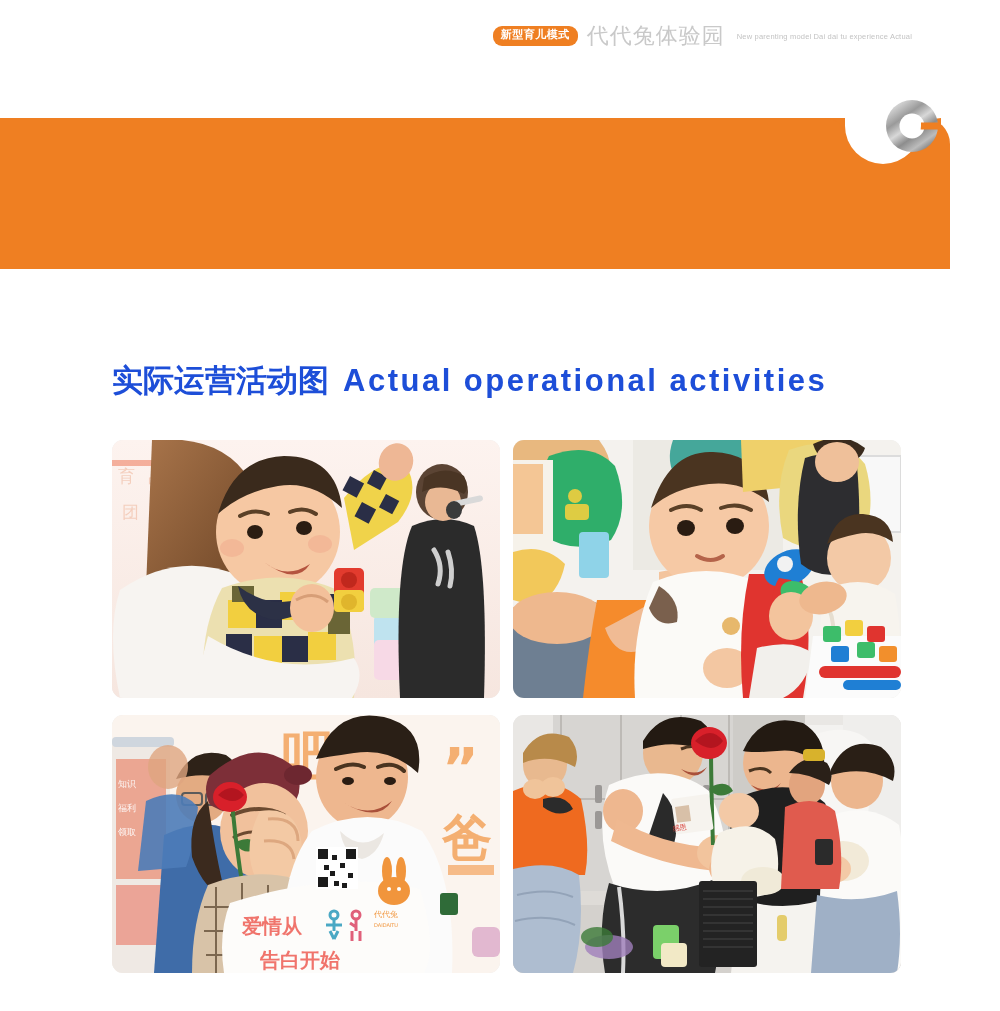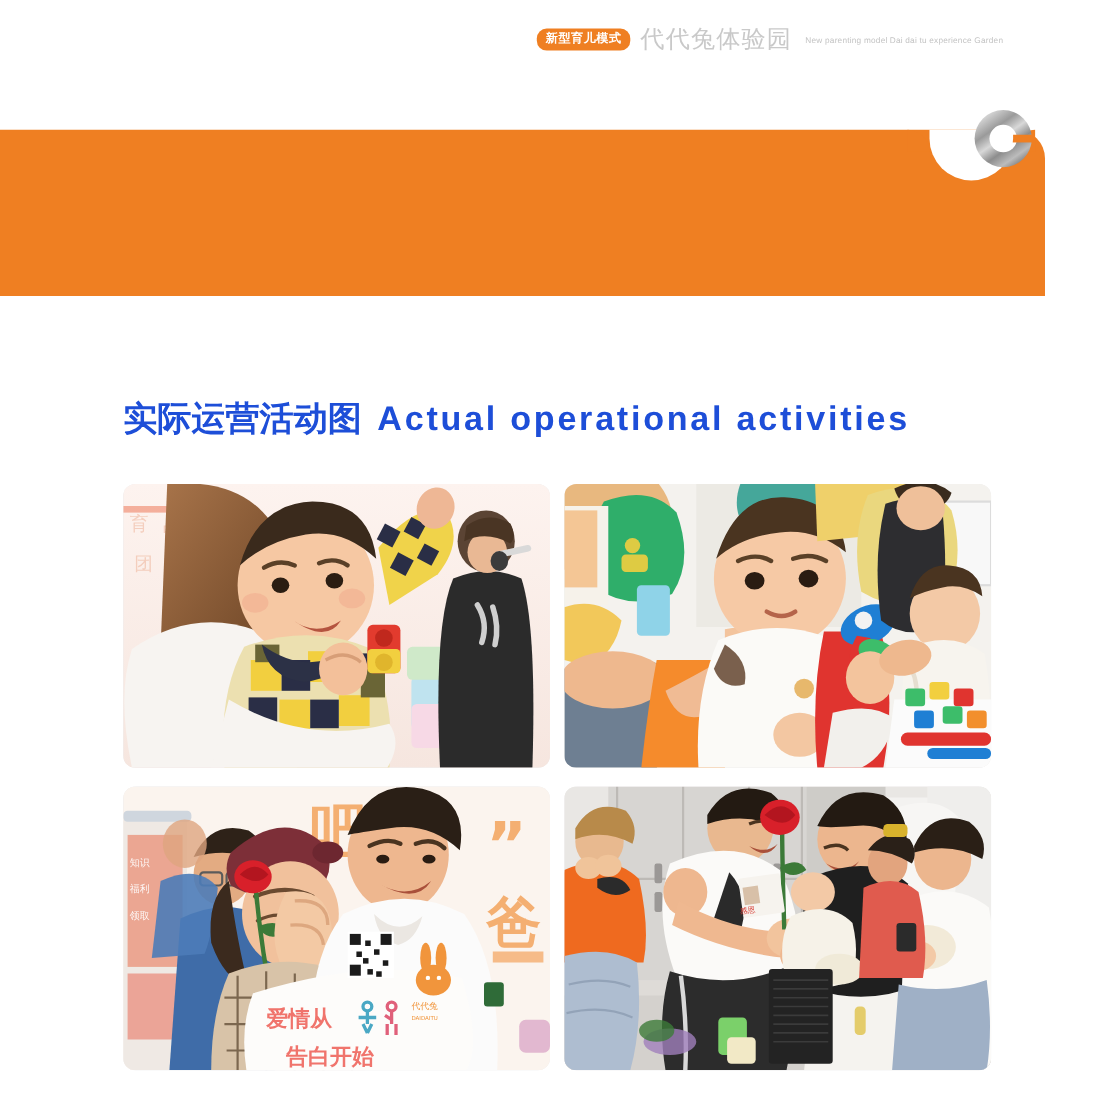--- a/index.html
+++ b/index.html
@@ -28,20 +28,21 @@
   .logo-badge {
     background: #ef7f22;
     color: #ffffff;
     font-size: 11px;
     line-height: 1;
     letter-spacing: 0.5px;
     padding: 4px 8px 5px 8px;
     border-radius: 9px;
     white-space: nowrap;
     font-weight: bold;
+    font-family: Liberation Mono, monospace;
   }
   .logo-wordmark {
     color: #c9c9c9;
     font-size: 22px;
     line-height: 1;
     letter-spacing: 1px;
     white-space: nowrap;
     text-align: center;
   }
   .logo-sub {
@@ -140,21 +141,21 @@
   .photo svg { display: block; width: 100%; height: 100%; }
 </style>
 </head>
 <body>
 
 <div class="logo-block">
   <div class="logo-badge">新型育儿模式</div>
   <div class="logo-wordmark">代代兔体验园</div>
   <div class="logo-sub">
     <span>New parenting model</span>
-    <span>Dai dai tu experience Garden</span>
+    <span>Dai dai tu experience Actual</span>
   </div>
 </div>
 
 <div class="banner"></div>
 <div class="banner-notch-l"></div>
 <div class="banner-notch-r"></div>
 <div class="banner-notch"></div>
 
 <div class="ring-logo">
   <svg viewBox="0 0 60 60" xmlns="http://www.w3.org/2000/svg">

